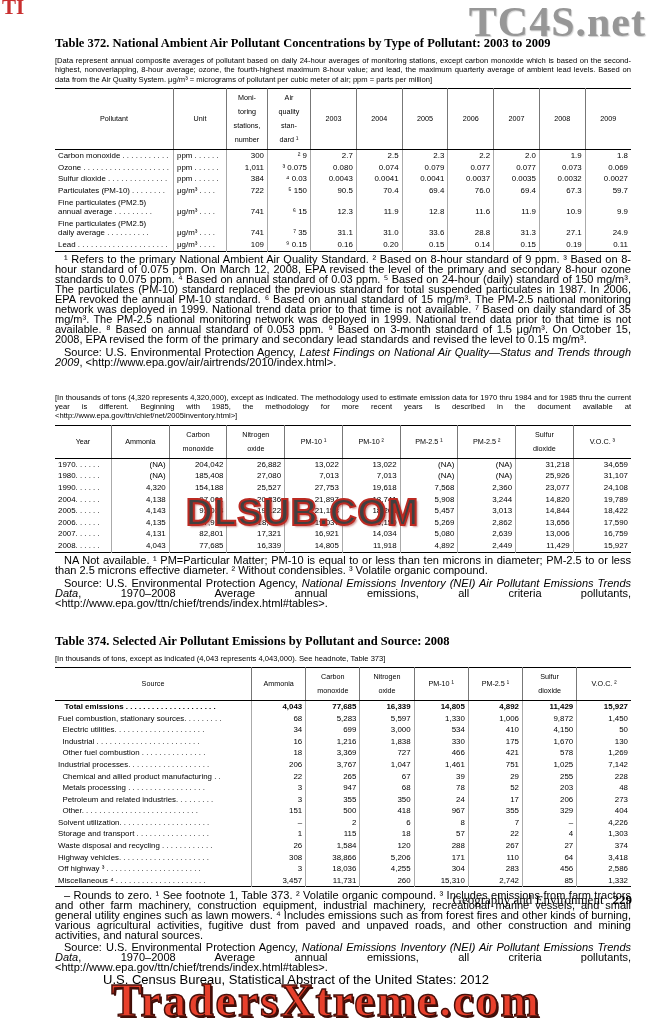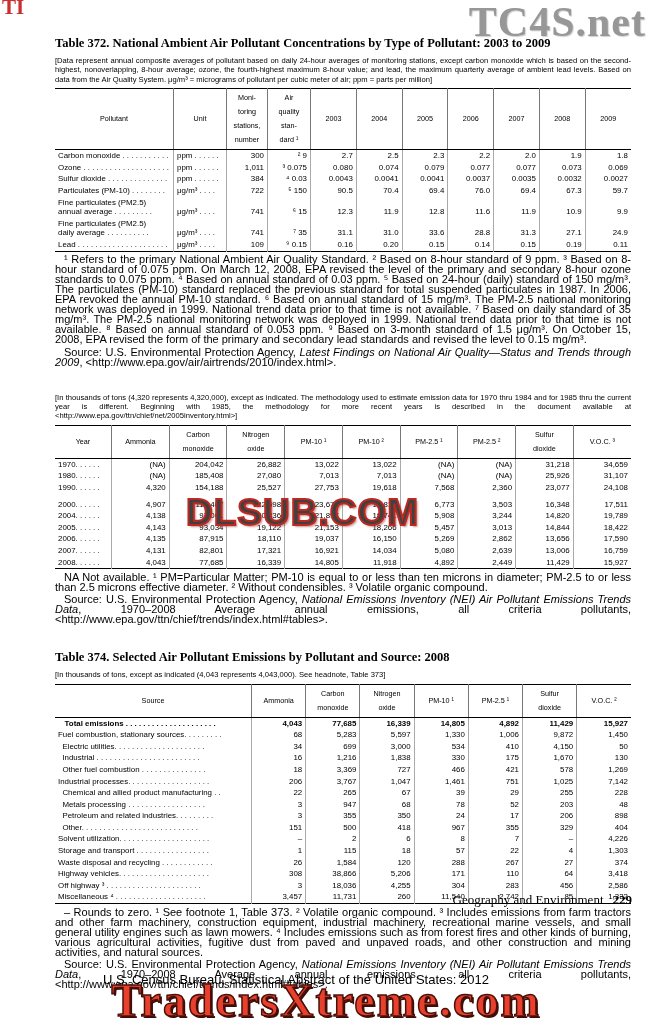--- a/index.html
+++ b/index.html
@@ -265,32 +265,20 @@
             <td class="num-cell">4,320</td>
             <td class="num-cell">154,188</td>
             <td class="num-cell">25,527</td>
             <td class="num-cell">27,753</td>
             <td class="num-cell">19,618</td>
             <td class="num-cell">7,568</td>
             <td class="num-cell">2,360</td>
             <td class="num-cell">23,077</td>
             <td class="num-cell">24,108</td>
           </tr>
-          <tr class="gap-row">
-            <td class="label-cell">2000. . . . . .</td>
-            <td class="num-cell">4,907</td>
-            <td class="num-cell">114,467</td>
-            <td class="num-cell">22,598</td>
-            <td class="num-cell">23,679</td>
-            <td class="num-cell">19,818</td>
-            <td class="num-cell">6,773</td>
-            <td class="num-cell">3,503</td>
-            <td class="num-cell">16,348</td>
-            <td class="num-cell">17,511</td>
-          </tr>
           <tr>
             <td class="label-cell">2004. . . . . .</td>
             <td class="num-cell">4,138</td>
             <td class="num-cell">97,001</td>
             <td class="num-cell">20,336</td>
             <td class="num-cell">21,897</td>
             <td class="num-cell">18,741</td>
             <td class="num-cell">5,908</td>
             <td class="num-cell">3,244</td>
             <td class="num-cell">14,820</td>
@@ -451,21 +439,21 @@
             <td class="num-cell">48</td>
           </tr>
           <tr>
             <td class="label-cell">&nbsp;&nbsp;Petroleum and related industries. . . . . . . . .</td>
             <td class="num-cell">3</td>
             <td class="num-cell">355</td>
             <td class="num-cell">350</td>
             <td class="num-cell">24</td>
             <td class="num-cell">17</td>
             <td class="num-cell">206</td>
-            <td class="num-cell">898</td>
+            <td class="num-cell">273</td>
           </tr>
           <tr>
             <td class="label-cell">&nbsp;&nbsp;Other. . . . . . . . . . . . . . . . . . . . . . . . . . .</td>
             <td class="num-cell">151</td>
             <td class="num-cell">500</td>
             <td class="num-cell">418</td>
             <td class="num-cell">967</td>
             <td class="num-cell">355</td>
             <td class="num-cell">329</td>
             <td class="num-cell">404</td>
@@ -518,21 +506,21 @@
             <td class="num-cell">304</td>
             <td class="num-cell">283</td>
             <td class="num-cell">456</td>
             <td class="num-cell">2,586</td>
           </tr>
           <tr>
             <td class="label-cell">Miscellaneous ⁴ . . . . . . . . . . . . . . . . . . . . .</td>
             <td class="num-cell">3,457</td>
             <td class="num-cell">11,731</td>
             <td class="num-cell">260</td>
-            <td class="num-cell">11,540</td>
+            <td class="num-cell">15,310</td>
             <td class="num-cell">2,742</td>
             <td class="num-cell">85</td>
             <td class="num-cell">1,332</td>
           </tr>
         </tbody>
       </table>
     <p class="footnote">– Rounds to zero. ¹ See footnote 1, Table 373. ² Volatile organic compound. ³ Includes emissions from farm tractors and other farm machinery, construction equipment, industrial machinery, recreational marine vessels, and small general utility engines such as lawn mowers. ⁴ Includes emissions such as from forest fires and other kinds of burning, various agricultural activities, fugitive dust from paved and unpaved roads, and other construction and mining activities, and natural sources.</p>
     <p class="footnote"><span>Source: U.S. Environmental Protection Agency, </span><span class="src-italic">National Emissions Inventory (NEI) Air Pollutant Emissions Trends Data</span><span>, 1970–2008 Average annual emissions, all criteria pollutants, &lt;http://www.epa.gov/ttn/chief/trends/index.html#tables&gt;.</span></p>
   </section>
 

